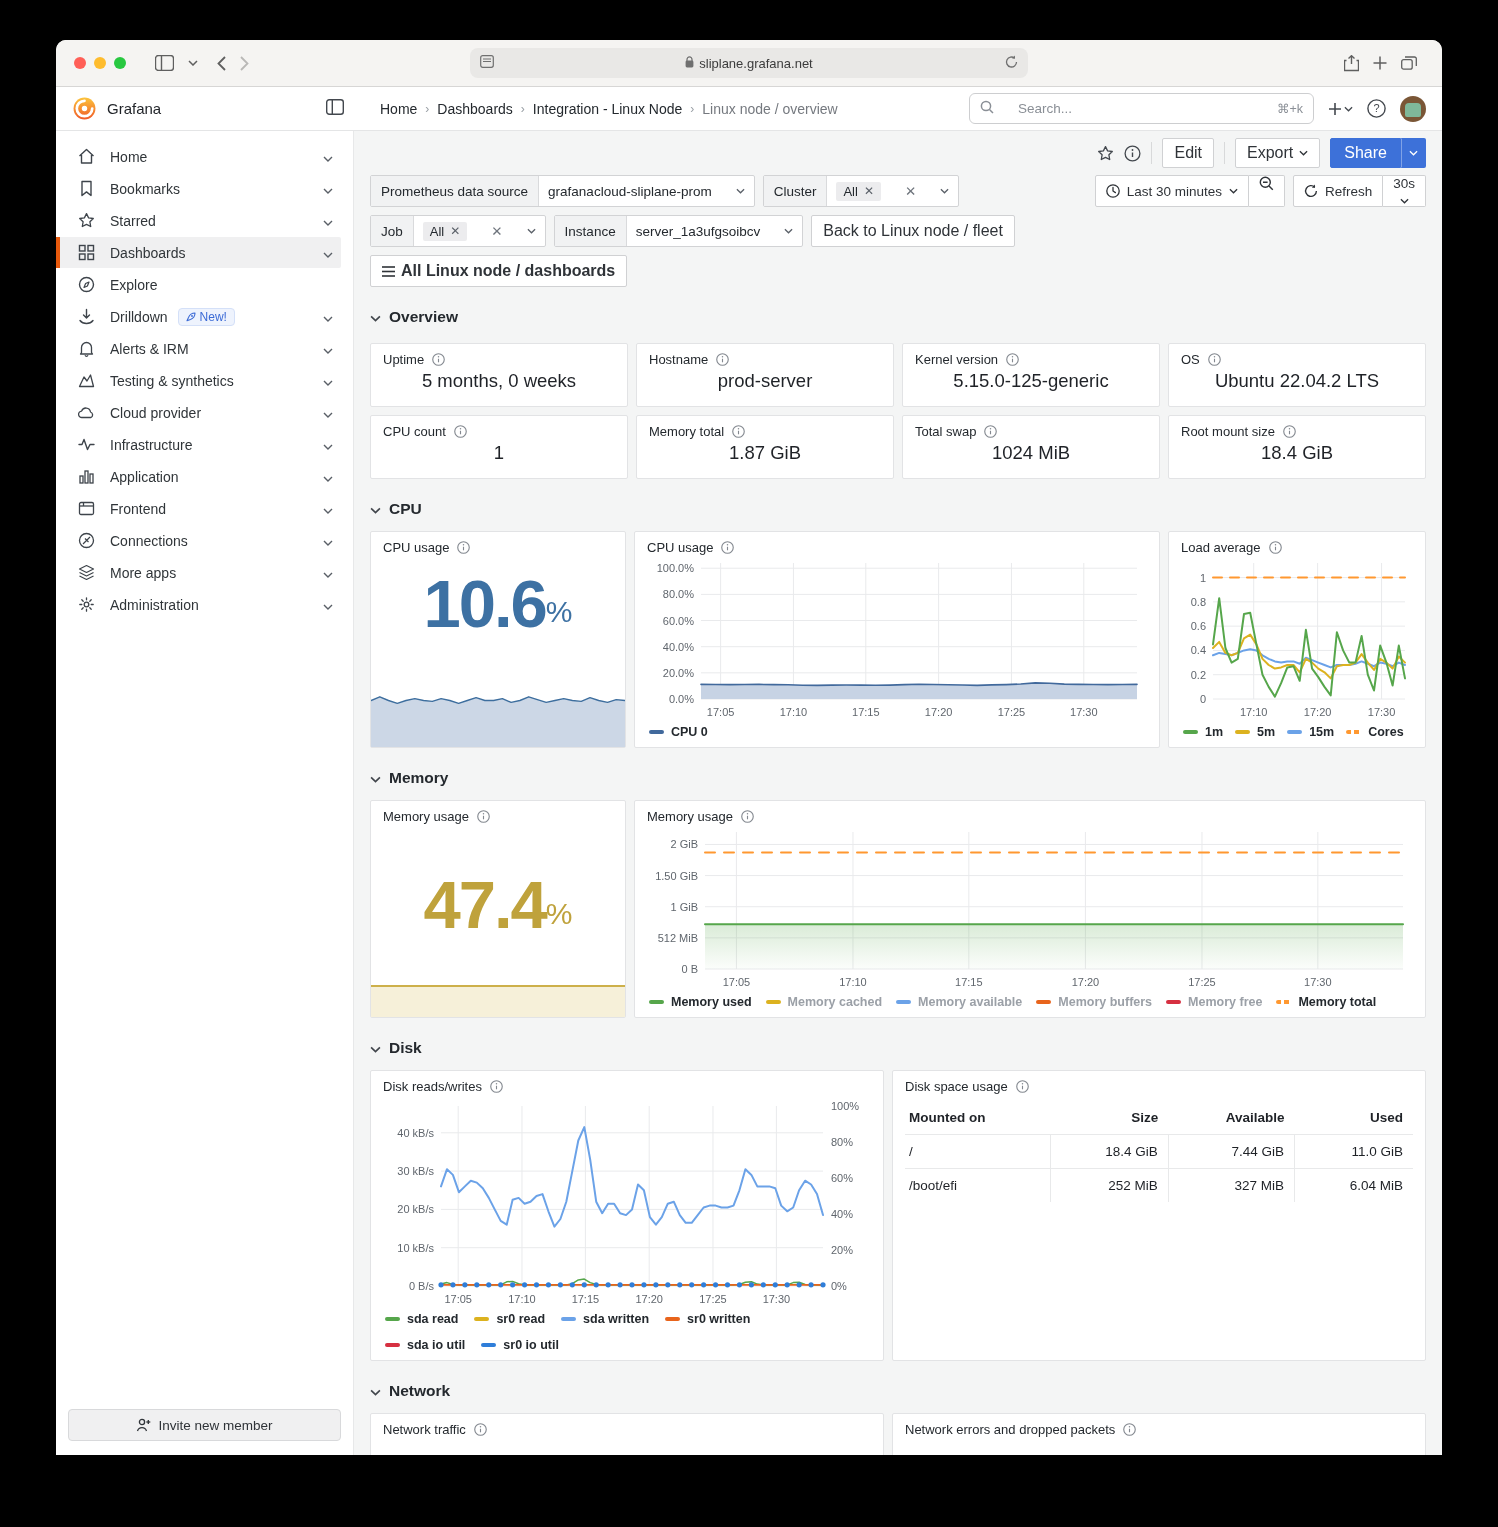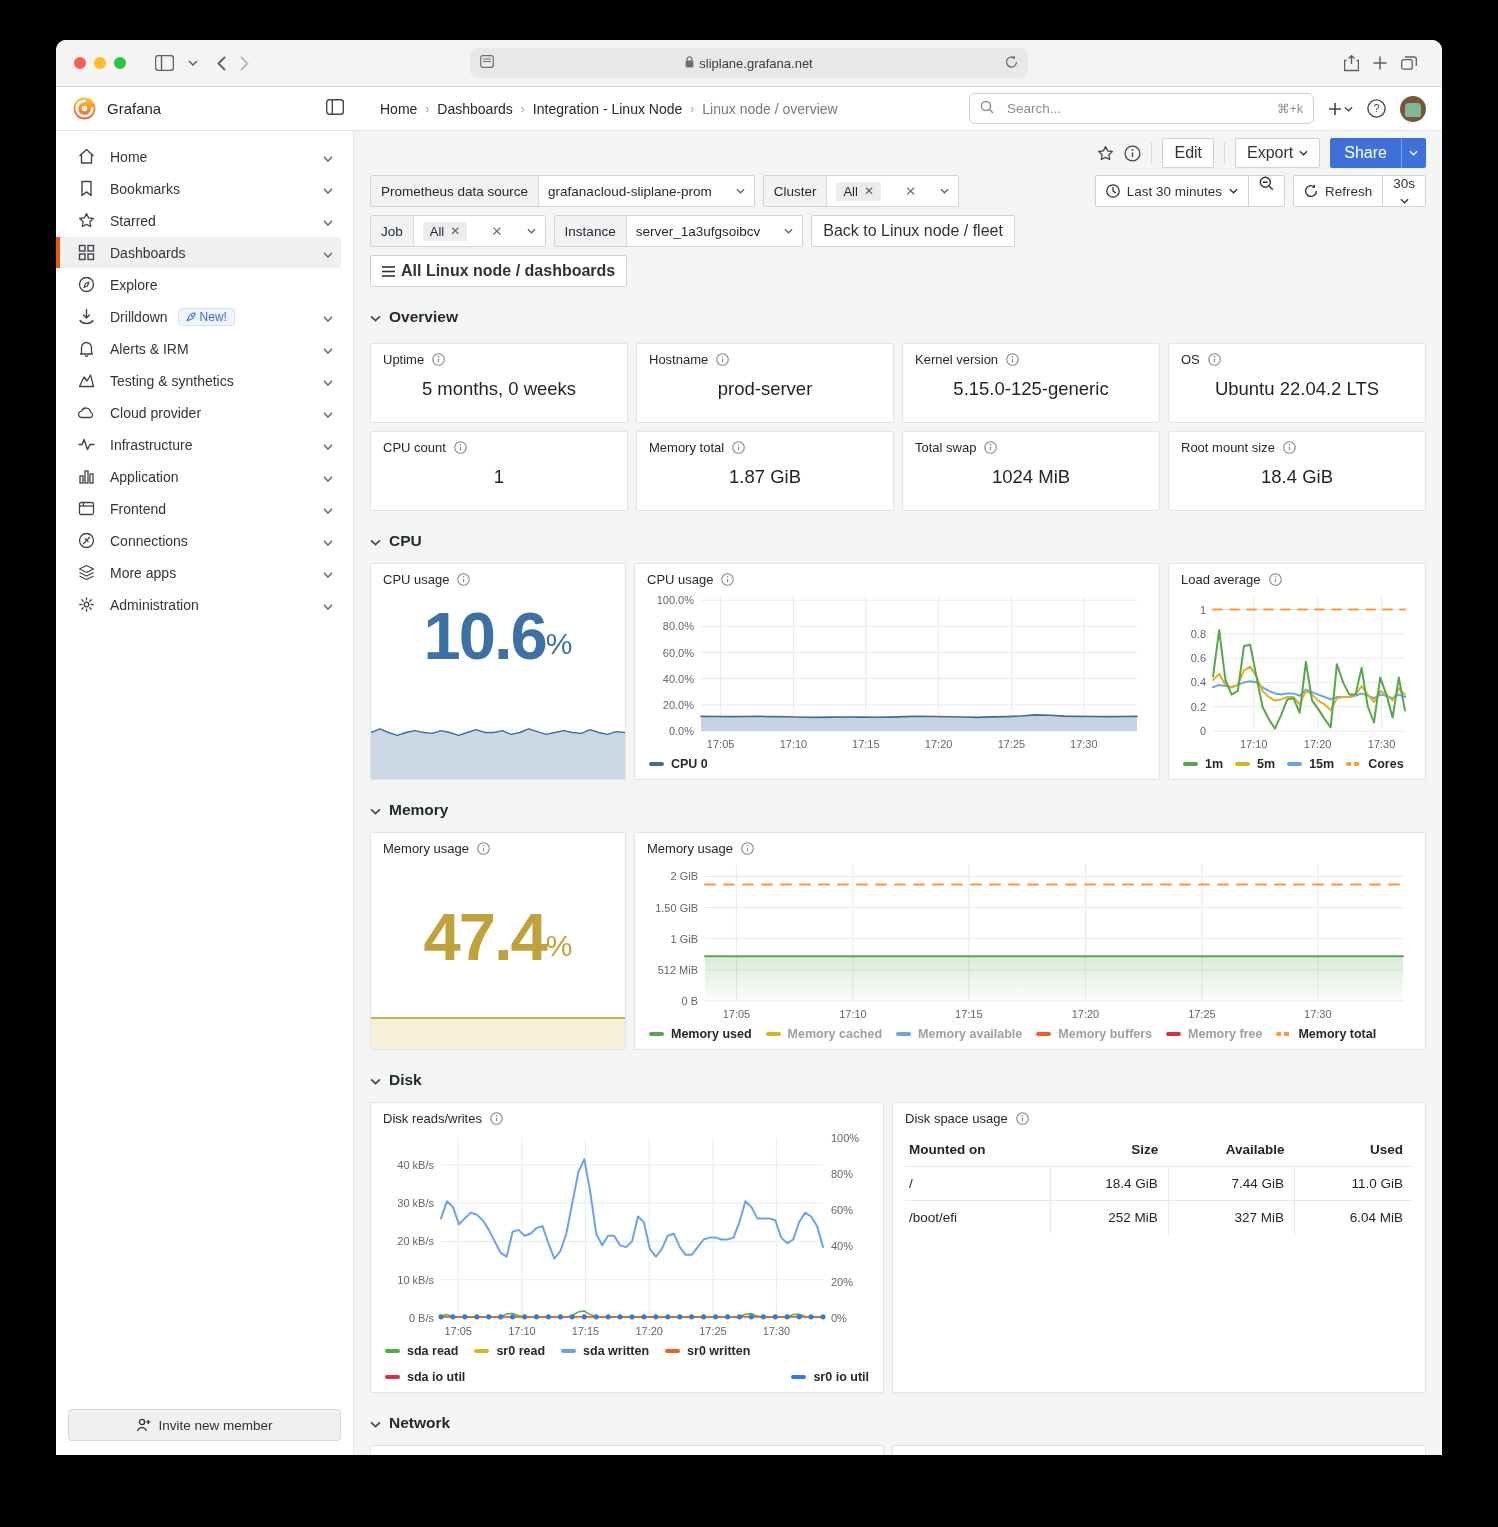--- a/index.html
+++ b/index.html
@@ -22,21 +22,21 @@
 
   
   .gf-nav { height:44px; flex:0 0 44px; border-bottom:1px solid #e4e5e6; display:flex; align-items:center; padding:0 16px; background:#fff; }
   .brand { display:flex; align-items:center; gap:10px; width:254px; }
   .brand-name { font-size:15px; color:#1f2227; }
   .dock-icon { color:#43484e; margin-right:36px; }
   .crumbs { display:flex; align-items:center; gap:8px; font-size:14px; color:#24292e; }
   .crumbs .sep { color:#9aa0a6; font-size:12px; }
   .crumbs .last { color:#75797f; }
   .nav-right { margin-left:auto; display:flex; align-items:center; gap:14px; }
-  .searchbox { width:345px; height:31px; border:1px solid #cdced0; border-radius:6px; display:flex; align-items:center; padding:4px 10px; gap:13px; color:#8a8f96; }
+  .searchbox { width:345px; height:31px; border:1px solid #cdced0; border-radius:6px; display:flex; align-items:center; padding:4px 10px; gap:24px; color:#8a8f96; }
   .searchbox input { border:none; outline:none; flex:1; font-size:13.5px; background:transparent; color:#24292e; font-family:inherit; }
   .searchbox input::placeholder { color:#8a8f96; }
   .kbd { font-size:12.5px; color:#8a8f96; }
   .navbtn { display:flex; align-items:center; color:#43484e; gap:2px; }
   .avatar { width:26px; height:26px; border-radius:50%; background:#7a5636; position:relative; overflow:hidden; }
   .avatar::after { content:""; position:absolute; left:5px; top:7px; width:16px; height:14px; background:#7fb89a; border-radius:4px 4px 2px 2px; }
 
   
   .app-body { flex:1; display:flex; min-height:0; }
   .sidebar { width:298px; flex:0 0 298px; border-right:1px solid #e7e8e9; padding:10px 12px 14px; display:flex; flex-direction:column; background:#fff; }
@@ -74,21 +74,21 @@
   .tgroup .tbtn:last-child { border-radius:0 2px 2px 0;flex-direction:column; }
   .row2 { margin-top:8px; }
 
   
   .section-head { margin-top:16px; height:28px; display:flex; align-items:center; gap:8px; font-size:15.5px; font-weight:700; color:#24292e; }
   .section-head .chev { color:#41464c; }
   .stats-grid { display:grid; grid-template-columns:repeat(4,1fr); gap:8px; margin-top:12px; }
   .panel { background:#fff; border:1px solid #e2e3e5; border-radius:2px; padding:8px 12px; display:flex; flex-direction:column; min-width:0; }
   .ptitle { display:flex; align-items:center; gap:8px; font-size:13px; font-weight:500; color:#24292e; flex:0 0 auto; }
   .info-i { color:#83888f; display:flex; }
-  .stat-sm { height:80px; }
+  .stat-sm { height:64px; }
   .stat-sm .sval { flex:1; display:flex; align-items:center; justify-content:center; font-size:18.5px; color:#1f2227; padding-bottom:4px; }
 
   .grid-cpu { display:grid; grid-template-columns:256px 1fr 258px; gap:8px; margin-top:8px; height:217px; }
   .grid-mem { display:grid; grid-template-columns:256px 1fr; gap:8px; margin-top:8px; height:218px; }
   .grid-disk { display:grid; grid-template-columns:514px 1fr; gap:8px; margin-top:8px; height:291px; }
   .grid-net { display:grid; grid-template-columns:514px 1fr; gap:8px; margin-top:8px; height:120px; }
 
   .bigstat { flex:1; display:flex; align-items:center; justify-content:center; }
   .bigstat .num { font-size:67px; font-weight:700; letter-spacing:-2px; }
   .bigstat .pct { font-size:30px; font-weight:500; margin-top:18px; }
@@ -97,21 +97,21 @@
   .spark { height:26px; flex:0 0 26px; margin:0 -12px -8px; }
   .gauge-gold { height:32px; flex:0 0 32px; margin:0 -12px -8px; background:#f6f0d9; border-top:2px solid #cdb04a; }
 
   .chart { flex:1; min-height:0; position:relative; }
   .chart svg { position:absolute; left:0; top:0; }
   .legend { display:flex; gap:16px; padding:4px 2px 0; flex:0 0 auto; flex-wrap:wrap; }
   .lg { display:flex; align-items:center; gap:7px; font-size:12.5px; color:#24292e;font-weight:bold; }
   .lg.inactive { color:#9ba0a7; }
   .swatch { width:15px; height:4px; border-radius:2px; background:var(--c); flex:0 0 auto; }
   .swatch.dash { background:repeating-linear-gradient(90deg, var(--c) 0 5px, transparent 5px 8px); }
-  .legend.right { justify-content:space-between; padding-top:12px; }
+  .legend.right { justify-content:flex-start; padding-top:12px; }
 
   
   table.dtable { width:100%; border-collapse:collapse; margin-top:10px; font-size:13.5px; color:#1f2227; }
   .dtable th { text-align:right; font-weight:700; padding:6px 10px 9px; }
   .dtable th:first-child { text-align:left; padding-left:4px; }
   .dtable td { text-align:right; padding:9px 10px; border-top:1px solid #e8e9ea; }
   .dtable td:first-child { text-align:left; padding-left:4px; }
   .dtable td.vline { border-left:1px solid #e8e9ea; }
 </style>
 </head>

